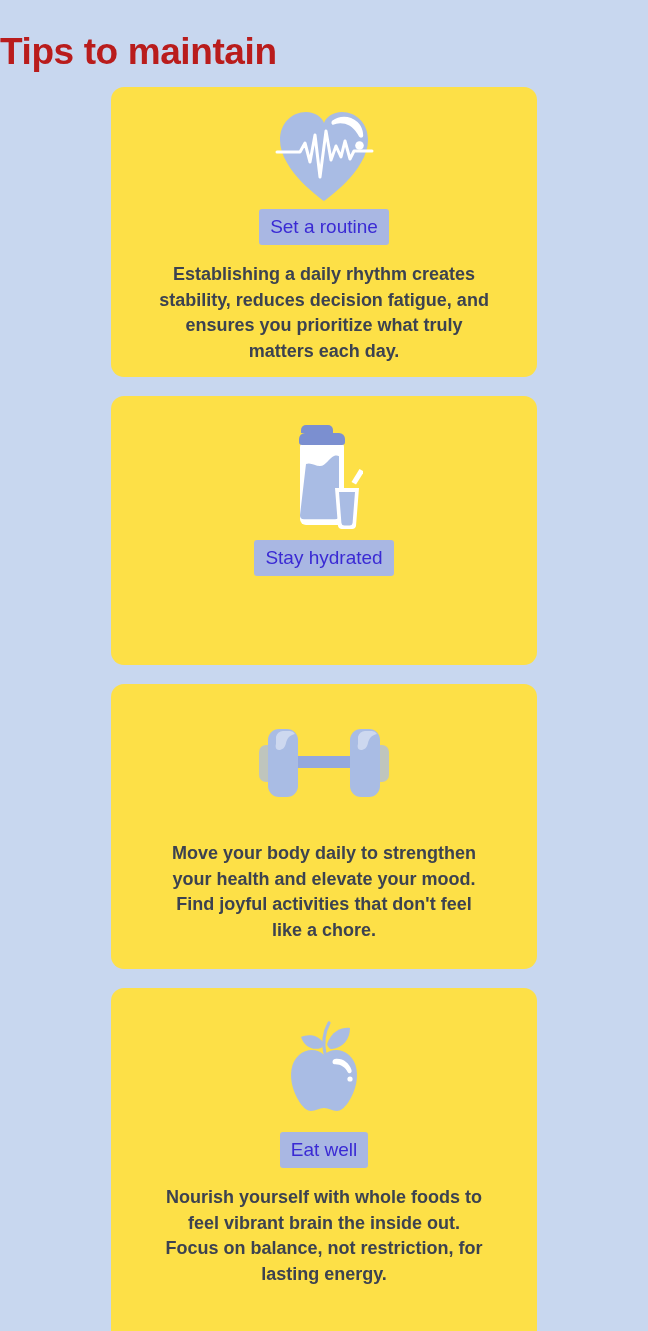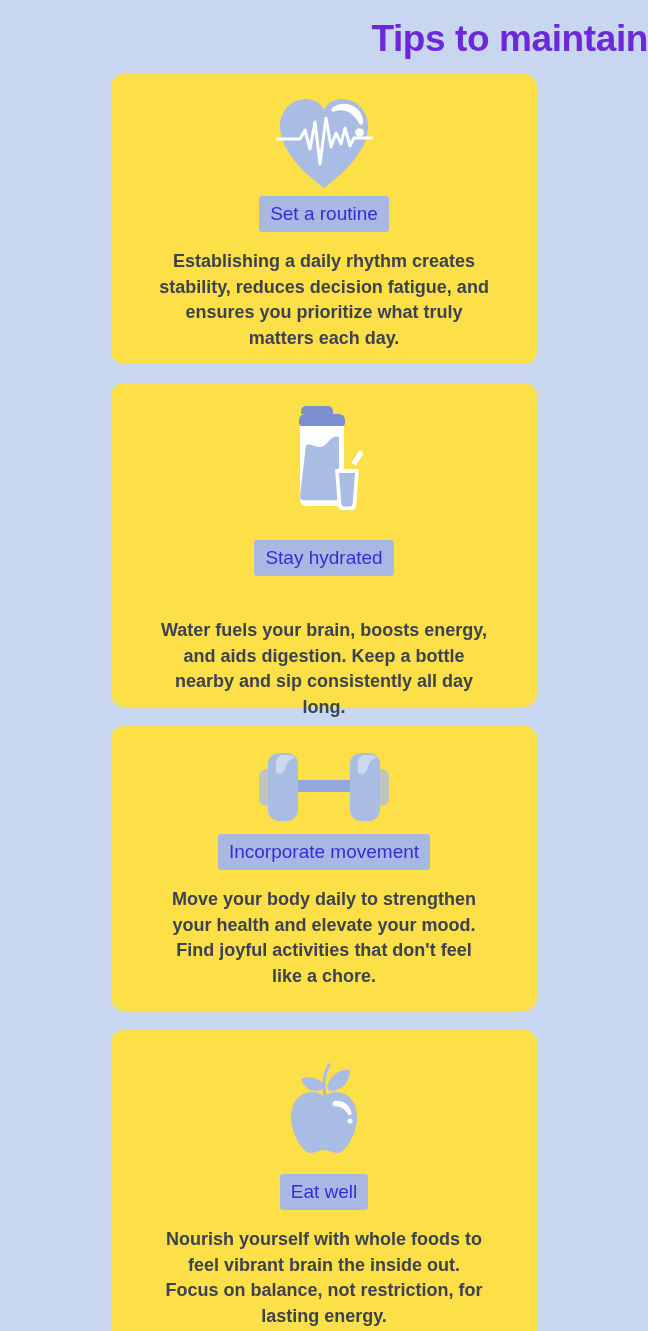--- a/index.html
+++ b/index.html
@@ -16,23 +16,23 @@
   .page {
     position:relative;
     width:648px;
     height:1331px;
     background:#c8d7ef;
     overflow:hidden;
   }
 
   
   .page-title {
-    padding-top:14px;
-    text-align:right;
-    color:#6d28d9;
+    padding-top:27px;
+    text-align:left;
+    color:#b91c1c;
     font-size:37px;
     font-weight:bold;
     line-height:1.33;
     letter-spacing:-0.4px;
   }
   .page-title .line { display:block; }
 
   
   .cards {
     margin-top:11px;
@@ -45,21 +45,21 @@
   .card {
     width:426px;
     background:#fde047;
     border-radius:13px;
     display:flex;
     flex-direction:column;
     align-items:center;
     padding:18px 26px 22px;
   }
   .card-1 { height:290px; }
-  .card-2 { height:324px;gap:25px; }
+  .card-2 { height:269px; }
   .card-3 { height:285px; }
   .card-4 { height:372px; }
 
   
   .icon-wrap {
     height:122px;
     display:flex;
     align-items:center;
     justify-content:center;
   }
@@ -138,41 +138,37 @@
           <path fill="#ffffff" d="M50 68 h24 l-3 38 a4 4 0 0 1 -4 3 h-10 a4 4 0 0 1 -4 -3 Z"></path>
 
           <path fill="#a9bce4" d="M54 72 h16 l-2.4 31 a3 3 0 0 1 -3 2.5 h-5.2 a3 3 0 0 1 -3 -2.5 Z"></path>
 
           <path fill="#ffffff" d="M66.5 62 l8 -13 l4.5 2.6 l-8 13 Z"></path>
         </svg>
       </div>
       <div class="badge-row">
         <span class="badge">Stay hydrated</span>
       </div>
-      <p class="card-body">Water fuels your brain, boosts energy, and aids digestion. Keep a bottle nearby and sip consistently all day long.</p>
     </div>
 
     <div class="card card-3">
       <div class="icon-wrap">
         <svg width="140" height="80" viewBox="0 0 140 80" aria-hidden="true">
 
           <rect x="5" y="22" width="16" height="37" rx="7" fill="#a9bce4" opacity="0.75"></rect>
           <rect x="119" y="22" width="16" height="37" rx="7" fill="#a9bce4" opacity="0.75"></rect>
 
           <rect x="34" y="33" width="72" height="12" rx="4" fill="#94a8dd"></rect>
 
           <rect x="14" y="6" width="30" height="68" rx="11" fill="#a9bce4"></rect>
           <rect x="96" y="6" width="30" height="68" rx="11" fill="#a9bce4"></rect>
 
           <path fill="#ffffff" opacity="0.42" d="M22 14 a7 7 0 0 1 7 -6 h7 a6 6 0 0 1 5 3 c-5 1 -8 4 -9 9 c-1 5 -4 7 -7 7 c-3 0 -4 -3 -3 -6 Z"></path>
           <path fill="#ffffff" opacity="0.42" d="M104 14 a7 7 0 0 1 7 -6 h7 a6 6 0 0 1 5 3 c-5 1 -8 4 -9 9 c-1 5 -4 7 -7 7 c-3 0 -4 -3 -3 -6 Z"></path>
         </svg>
-      </div>
-      <div class="badge-row">
-        <span class="badge">Incorporate movement</span>
       </div>
       <p class="card-body">Move your body daily to strengthen your health and elevate your mood. Find joyful activities that don't feel like a chore.</p>
     </div>
 
     <div class="card card-4">
       <div class="icon-wrap">
         <svg width="82" height="98" viewBox="0 0 82 98" aria-hidden="true">
 
           <path fill="none" stroke="#a9bce4" stroke-width="3.2" stroke-linecap="round" d="M42 36 C40 27 40 16 46 5"></path>
 

